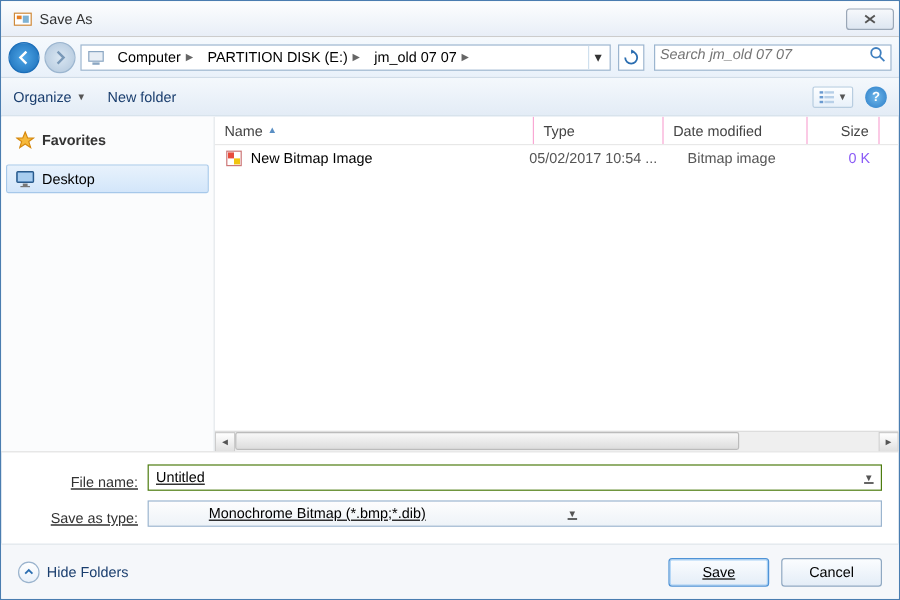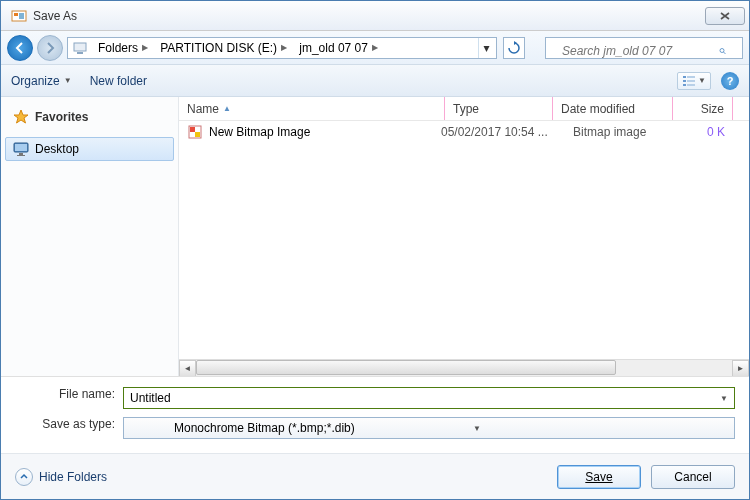--- a/index.html
+++ b/index.html
@@ -17,21 +17,21 @@
 .navbtn { width:26px; height:26px; border-radius:50%; background: radial-gradient(#4fa6e6,#1a6db8); border:1px solid #1a6db8; display:flex; align-items:center; justify-content:center; cursor:default;}
 .navbtn.fwd { background: radial-gradient(#d9e6f2,#b0c6dc); border-color:#9bb5cf; }
 .navbtn svg { width:14px; height:14px; }
 .crumb-bar { flex:1; height:22px; border:1px solid #9bb5cf; background:#fff; display:flex; align-items:center; padding:0 2px; gap:0; overflow:hidden;}
 .crumb-bar .folder-icon { width:16px; height:16px; margin:0 4px 0 2px;}
 .crumb { display:flex; align-items:center; padding:0 6px; height:20px; cursor:default; white-space:nowrap;}
 .crumb .chev { margin-left:4px; color:#666; font-size:8px;}
 .crumb-end-btn { width:16px; height:20px; display:flex; align-items:center; justify-content:center; border-left:1px solid #cfe0ee; color:#333;}
 .refresh-box { width:22px; height:22px; border:1px solid #9bb5cf; background:#fff; display:flex; align-items:center; justify-content:center; margin-left:2px;}
 .refresh-box svg { width:14px; height:14px; }
-.search-box { width:198px; height:22px; border:1px solid #9bb5cf; background:#fff; display:flex; align-items:flex-end; padding:0 16px; margin-left:16px;}
+.search-box { width:198px; height:22px; border:1px solid #9bb5cf; background:#fff; display:flex; align-items:flex-start; padding:0 4px; margin-left:4px;}
 .search-box input { flex:1; border:none; outline:none; font-style:italic; color:#888; background:transparent;}
 .search-box svg { width:14px; height:14px; }
 
 .toolbar { height:32px; background: linear-gradient(#f4f8fc,#e3ecf6); border-bottom:1px solid #d0dce8; display:flex; align-items:center; padding:0 10px; gap:18px;}
 .toolbar .org { color:#1a3e6e; display:flex; align-items:center; gap:4px; cursor:default;}
 .toolbar .org .dd { font-size:8px; color:#555;}
 .toolbar .nf { color:#1a3e6e; cursor:default;}
 .toolbar .right { margin-left:auto; display:flex; align-items:center; gap:10px;}
 .view-btn { display:flex; align-items:center; gap:2px; border:1px solid #b8cde0; padding:1px 4px; border-radius:2px; background:linear-gradient(#fdfeff,#e8f1fa);}
 .view-btn svg { width:14px; height:14px;}
@@ -59,21 +59,21 @@
 .cell.date { width:120px; color:#555;}
 .cell.type { width:108px; color:#555;margin-left:12px;}
 .cell.size { width:60px; justify-content:flex-end; color:#8b5cf6;}
 .file-icon { width:16px; height:16px; flex-shrink:0;}
 .hscroll { height:17px; background:#f0f0f0; display:flex; align-items:center; border-top:1px solid #ddd;}
 .hscroll .arrow { width:17px; height:17px; background:linear-gradient(#fff,#e0e0e0); border:1px solid #ccc; display:flex; align-items:center; justify-content:center; font-size:8px; color:#555;}
 .hscroll .track { flex:1; height:17px; background:#efefef; position:relative;}
 .hscroll .thumb { position:absolute; left:0; top:0; height:15px; width:420px; background:linear-gradient(#f8f8f8,#ddd); border:1px solid #bbb; border-radius:2px;}
 
 .form-area { padding:10px 14px 6px 14px;}
-.form-row { display:flex; align-items:flex-start; margin-bottom:8px; gap:8px;}
+.form-row { display:flex; align-items:flex-end; margin-bottom:8px; gap:8px;text-decoration:underline;}
 .form-row label { width:100px; text-align:right; color:#333;}
 .form-row .field { flex:1; height:22px; border:1px solid #4d7c0f; background:#fff; display:flex; align-items:center; padding:0 6px;}
 .form-row .field input { flex:1; border:none; outline:none; background:transparent;}
 .form-row .field .dd { color:#555; font-size:8px; cursor:default;}
 .form-row .combo { flex:1; height:22px; border:1px solid #9bb5cf; background:linear-gradient(#fdfdfd,#eef3f8); display:flex; align-items:center; padding:0 6px;}
 .form-row .combo span { flex:1;margin-left:44px;}
 .form-row .combo .dd { color:#555; font-size:8px; cursor:default;}
 
 .footer { height:46px; display:flex; align-items:center; padding:0 14px; gap:10px; background:#f5f7fa; border-top:1px solid #e2e7ec;}
 .hide-folders { display:flex; align-items:center; gap:6px; color:#1a3e6e; cursor:default;}
@@ -117,21 +117,21 @@
         </svg>
     </div>
     <div class="crumb-bar">
       <span class="folder-icon">
         <svg viewBox="0 0 16 16">
             <rect x="2" y="3" width="12" height="8" fill="#e8eef5" stroke="#8aa6c2"></rect>
             <rect x="5" y="12" width="6" height="2" fill="#8aa6c2"></rect>
           </svg>
       </span>
       <div class="crumb">
-          <span>Folders</span>
+          <span>Computer</span>
           <span class="chev">▶</span>
         </div>
       <div class="crumb">
           <span>PARTITION DISK (E:)</span>
           <span class="chev">▶</span>
         </div>
       <div class="crumb">
           <span>jm_old 07 07</span>
           <span class="chev">▶</span>
         </div>

